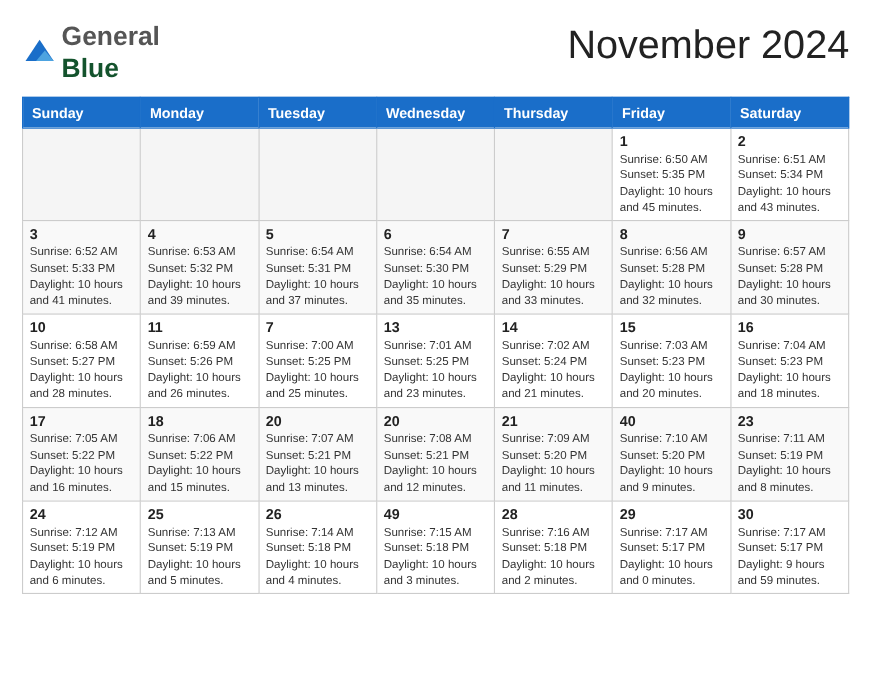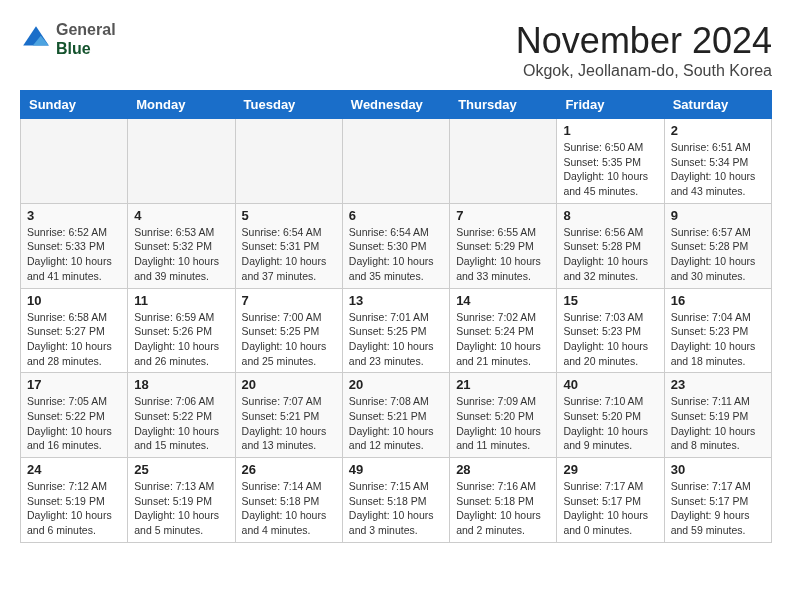--- a/index.html
+++ b/index.html
@@ -15,32 +15,32 @@
       justify-content: space-between;
       align-items: flex-start;
       margin-bottom: 10px;
     }
     .logo {
       display: flex;
       align-items: center;
       gap: 4px;
     }
     .logo-text {
-      font-size: 16px;
+      font-size: 24px;
       font-weight: bold;
       line-height: 1.2;
     }
     .logo-general { color: #555; }
     .logo-blue { color: #14532d; }
     .logo-icon {
       width: 32px;
       height: 32px;
     }
     .title-section {
-      text-align: right;
+      text-align: left;
     }
     .month-title {
       font-size: 36px;
       font-weight: normal;
       color: #222;
     }
     .location {
       font-size: 16px;
       color: #444;
     }
@@ -95,21 +95,20 @@
       <polygon points="20,4 36,28 4,28" fill="#1a6ec9"></polygon>
       <polygon points="26,16 36,28 16,28" fill="#4da3e0"></polygon>
     </svg>
     <div class="logo-text">
       <span class="logo-general">General</span><br>
       <span class="logo-blue">Blue</span>
     </div>
   </div>
   <div class="title-section">
     <div class="month-title">November 2024</div>
-    <div class="location">Okgok, Jeollanam-do, South Korea</div>
   </div>
 </div>
 
 <table>
   <thead>
     <tr>
     <th>Sunday</th>
         <th>Monday</th>
         <th>Tuesday</th>
         <th>Wednesday</th>

